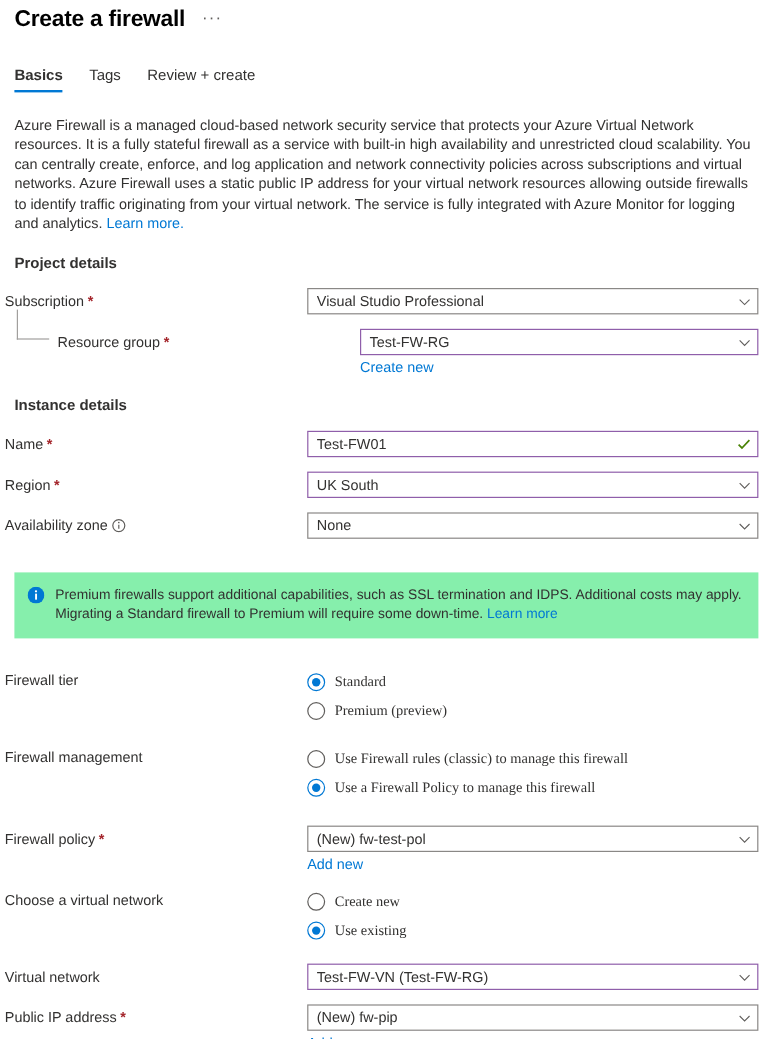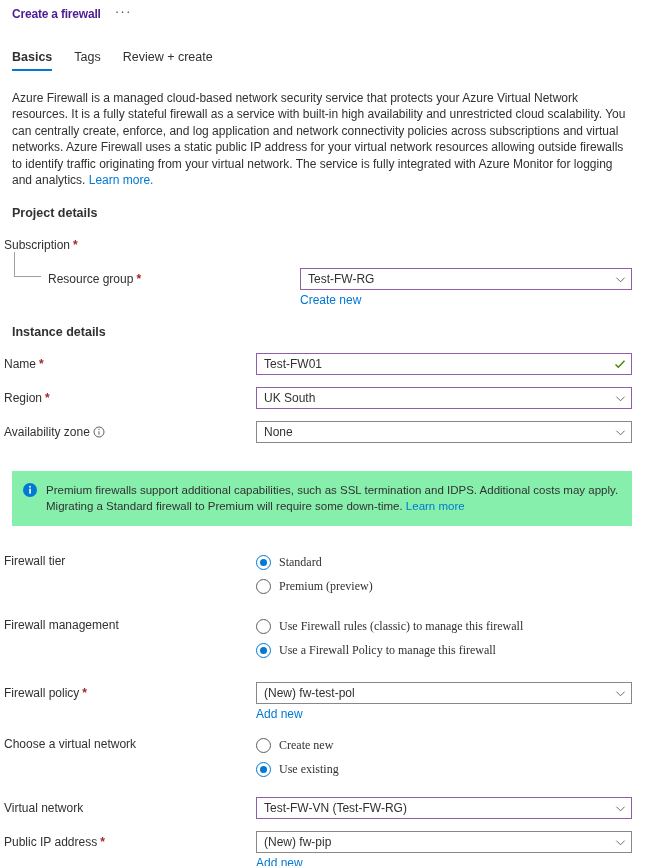--- a/index.html
+++ b/index.html
@@ -18,23 +18,23 @@
   }
 
   
   .page-header {
     display: flex;
     align-items: center;
     padding: 6px 0 0 12px;
     gap: 14px;
   }
   .page-title {
-    font-size: 12px;
+    font-size: 19px;
     font-weight: bold;
-    color: #4c1d95;
+    color: #000000;
     letter-spacing: -0.2px;
   }
   .ellipsis-btn {
     color: #605e5c;
     font-size: 14px;
     letter-spacing: 1px;
     line-height: 10px;
     padding-bottom: 6px;
     cursor: pointer;
   }
@@ -263,20 +263,30 @@
 
 <div class="sp-18"></div>
 
 <div class="section-title">Project details</div>
 <div class="sp-14"></div>
 
 <div class="form-row">
   <div class="form-label">
     <span>Subscription</span>
     <span class="req">*</span>
+  </div>
+  <div class="field-col">
+    <div class="input-box">
+      <span class="input-text">Visual Studio Professional</span>
+      <span class="chev">
+        <svg viewBox="0 0 12 12" width="11" height="11">
+            <path d="M1.5 4 L6 8.5 L10.5 4" fill="none" stroke="currentColor" stroke-width="1"></path>
+          </svg>
+      </span>
+    </div>
   </div>
 </div>
 
 <div class="sp-12"></div>
 
 <div class="form-row">
   <div class="form-label tree-label">
     <span class="tree-connector"></span>
     <span>Resource group</span>
     <span class="req">*</span>

